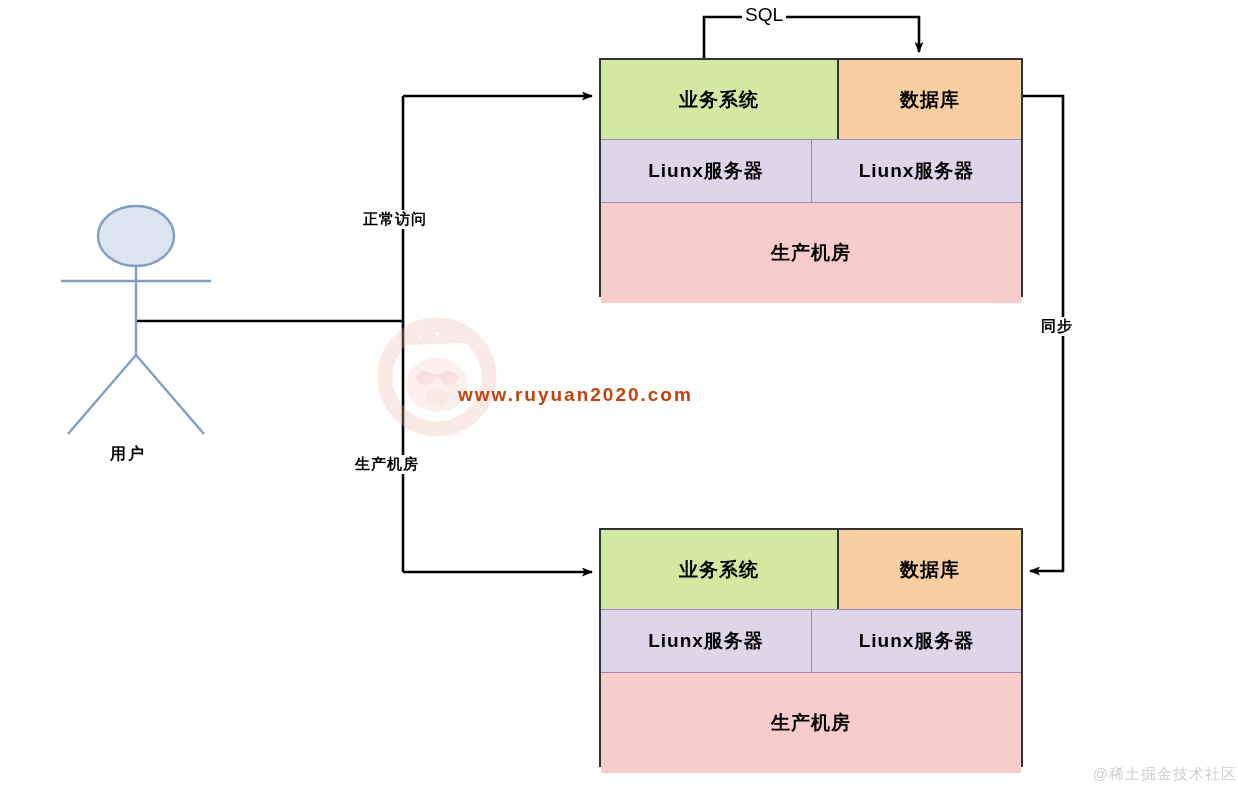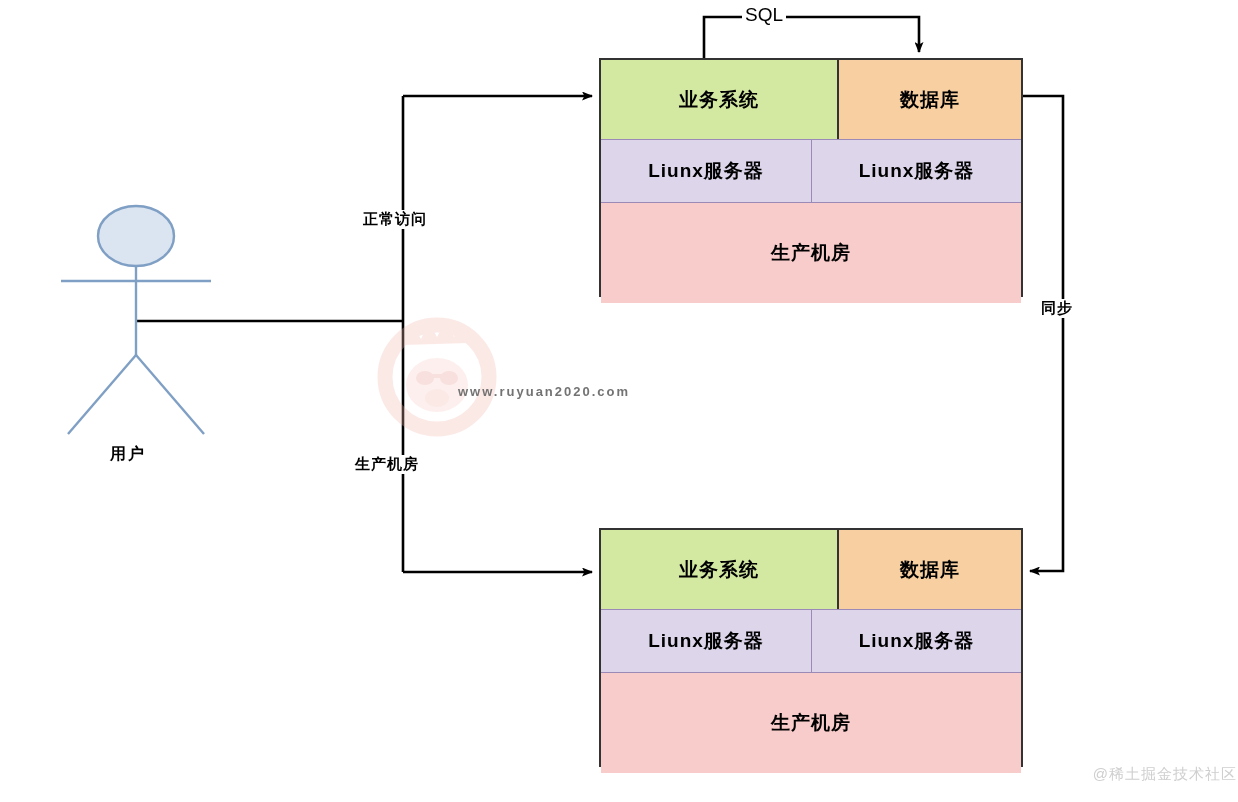--- a/index.html
+++ b/index.html
@@ -127,23 +127,23 @@
     font-size: 42px;
     font-weight: bold;
     color: #d9d9d9;
     letter-spacing: 3px;
     white-space: nowrap;
   }
   .wm-text-url {
     position: absolute;
     left: 88px;
     top: 62px;
-    font-size: 13px;
-    font-weight: bold;
-    color: #737373;
+    font-size: 19px;
+    font-weight: bold;
+    color: #c2410c;
     letter-spacing: 2px;
     white-space: nowrap;
   }
   .wm-corner {
     position: absolute;
     right: 1px;
     bottom: 18px;
     font-size: 15px;
     color: #cfcfcf;
     white-space: nowrap;
@@ -229,21 +229,21 @@
       <div class="dc-cell cell-idc">生产机房</div>
     </div>
   </div>
 
   <div class="edge-label sql" style="left:742px; top:4px;">SQL</div>
 
   <div class="edge-label" style="left:360px; top:210px;">正常访问</div>
 
   <div class="edge-label" style="left:352px; top:455px;">生产机房</div>
 
-  <div class="edge-label" style="left:1038px; top:299px;">同步</div>
+  <div class="edge-label" style="left:1038px; top:317px;">同步</div>
 
   <div class="actor-label" style="left:110px; top:444px;">用户</div>
 
   <div class="wm-center">
     <div class="wm-text-url">www.ruyuan2020.com</div>
   </div>
 
   <div class="wm-corner">@稀土掘金技术社区</div>
 
 </div>

